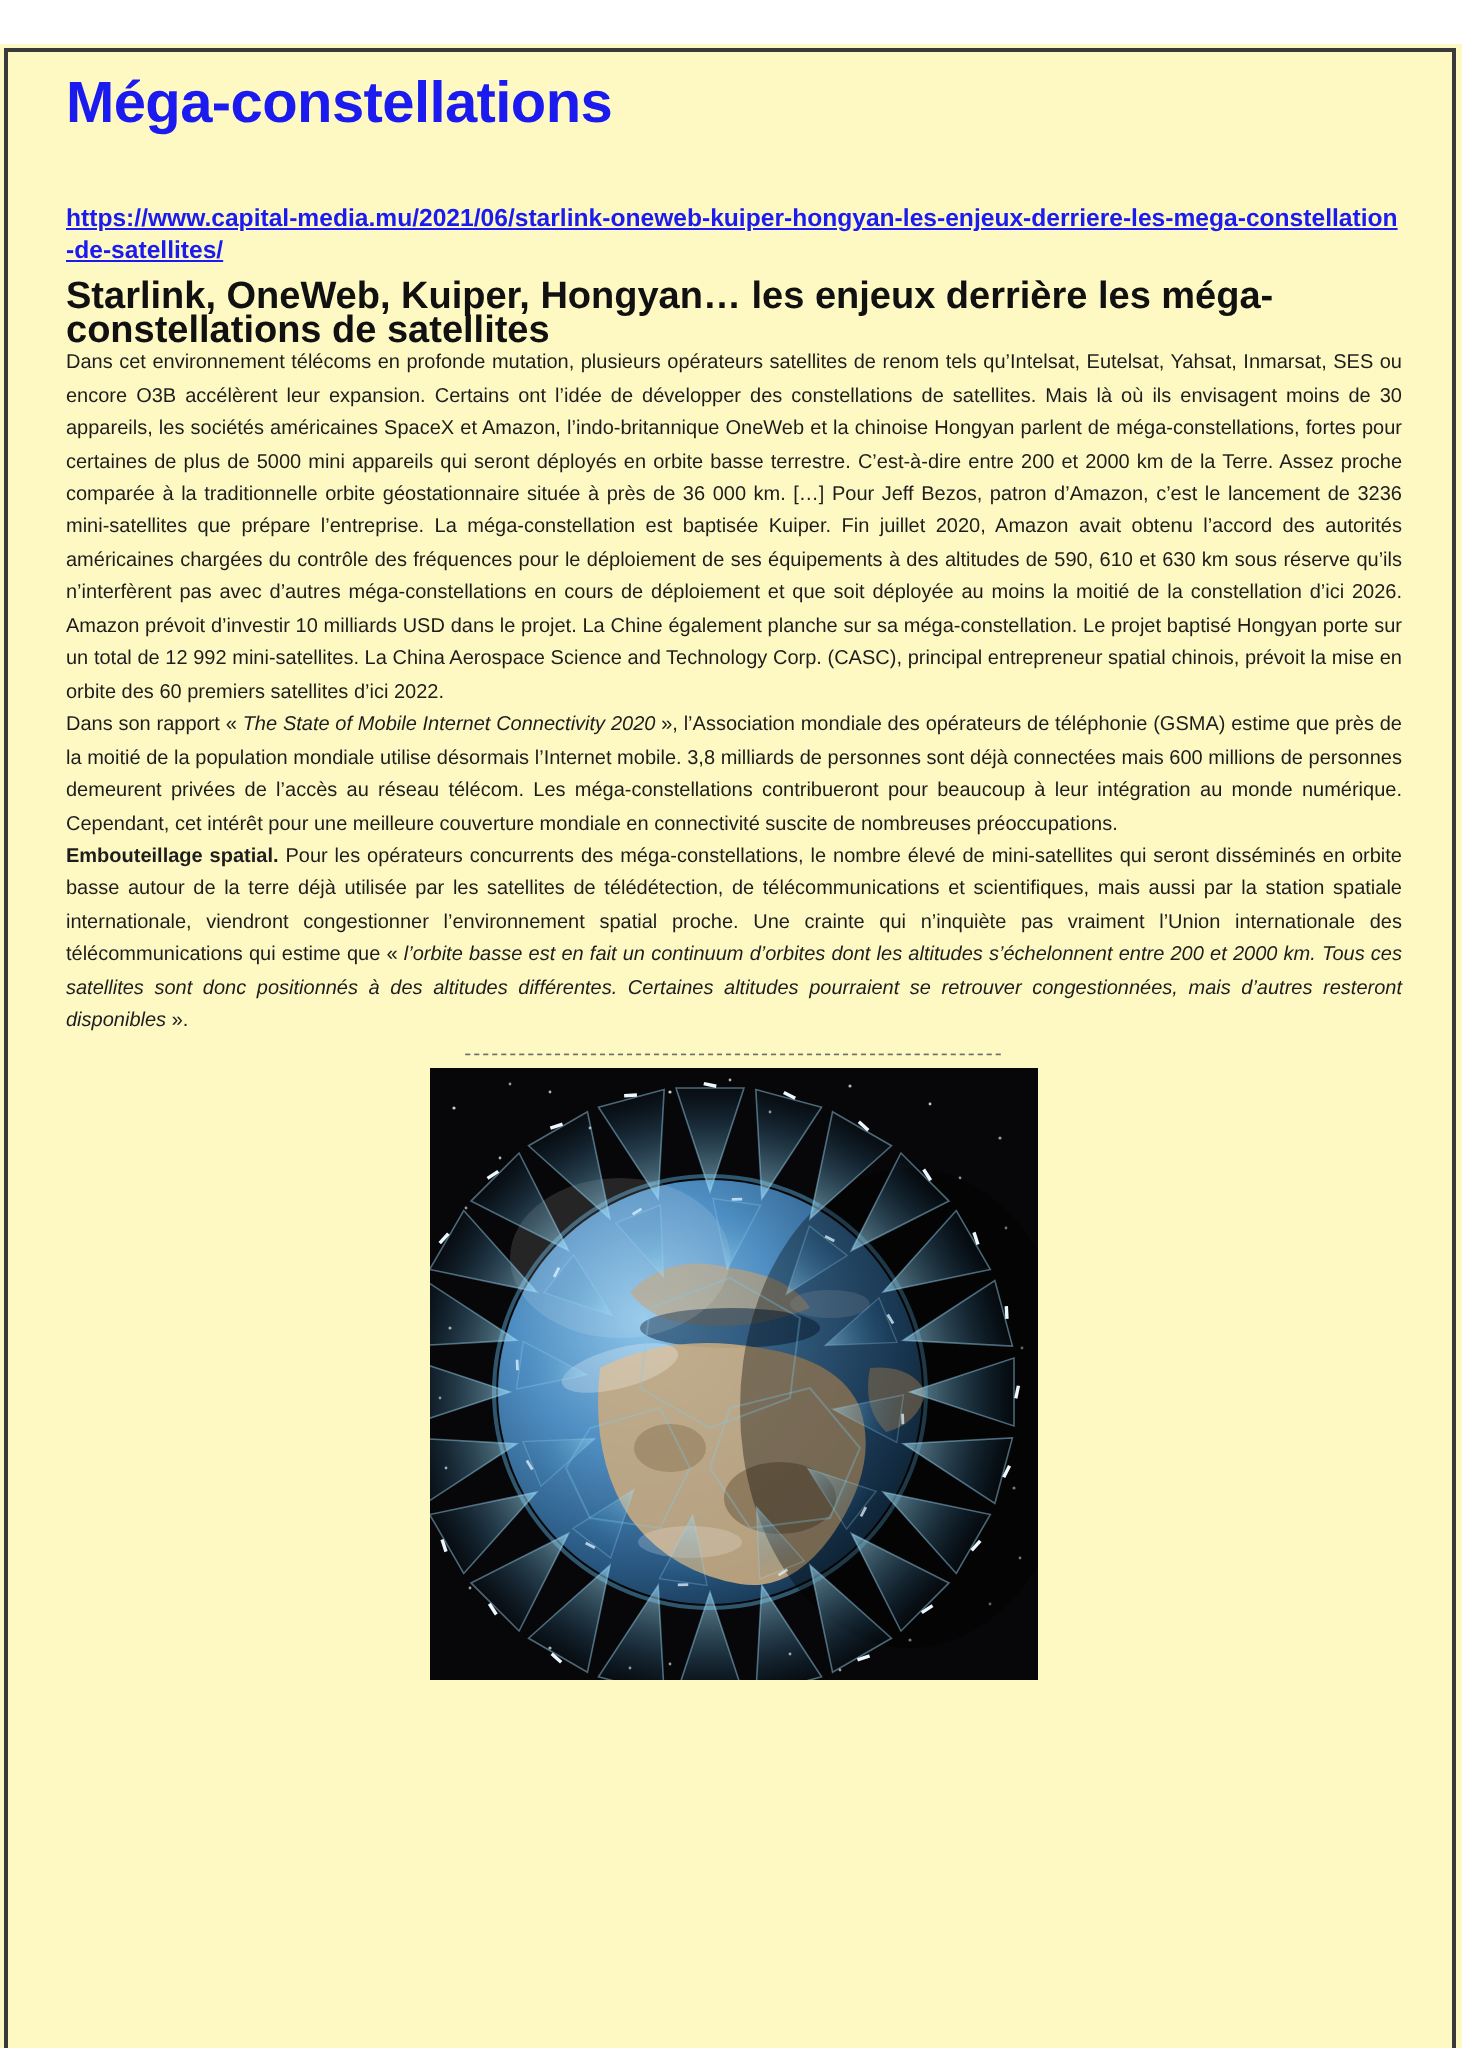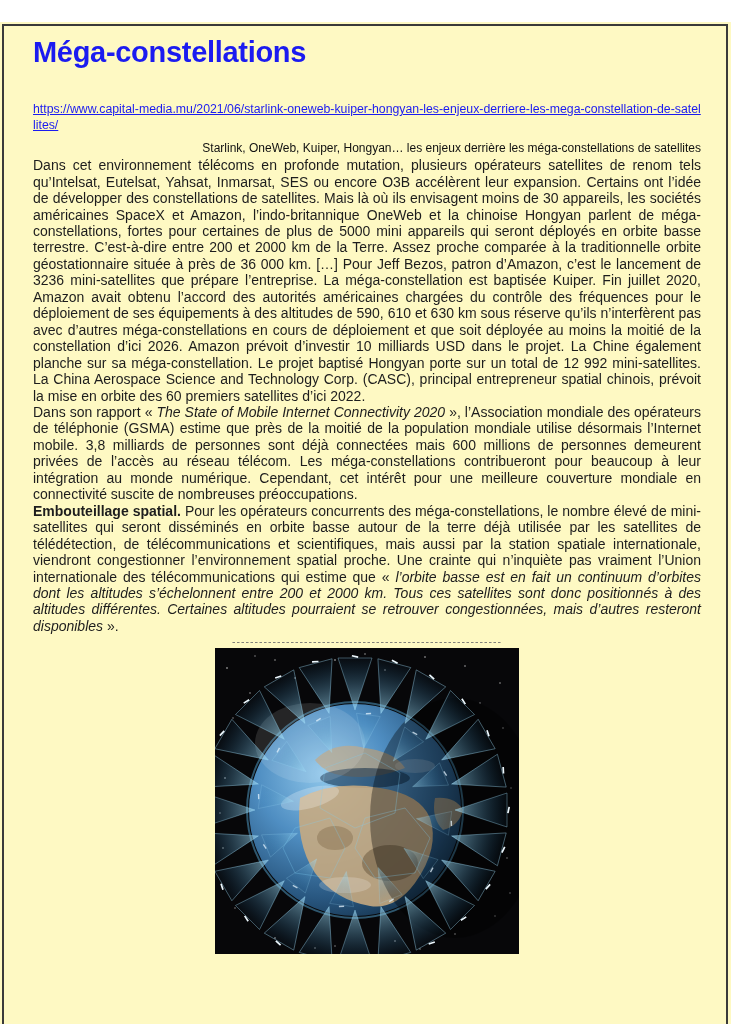--- a/index.html
+++ b/index.html
@@ -16,29 +16,28 @@
     position:absolute; left:0; right:0; bottom:3px; height:6px;
     background:#8f8f8f; z-index:4;
   }
   .content { position:absolute; left:33px; right:30px; top:0; z-index:1; }
   .doc-title {
     margin:14px 0 0 0; font-size:29px; font-weight:bold; color:#1b1bf0;
     letter-spacing:-0.3px;
   }
   .source-link {
     display:block; margin-top:33px; font-size:12.3px; line-height:15.6px;
-    color:#1b1bf0; text-decoration:underline; word-break:break-all;
+    color:#1b1bf0; text-decoration:underline; word-break:break-all;font-weight:bold;
   }
   .article-heading {
-    margin:7px 0 0 0; font-size:12px; font-weight:normal; color:#111;
+    margin:7px 0 0 0; font-size:19px; font-weight:bold; color:#111;
     line-height:17px;
-    text-align:right;
   }
   .body-par {
-    margin:0; font-size:14px; line-height:16.45px; text-align:justify;
+    margin:0; font-size:10px; line-height:16.45px; text-align:justify;
     color:#1d1d1d;
   }
   .dashed-sep {
     margin:2px 0 1px 0; text-align:center; color:#6f6f6f; font-size:10.5px;
     letter-spacing:1px; line-height:11px; overflow:hidden; white-space:nowrap;
   }
   .figure-block { width:304px; margin:0 auto; }
   .figure-block svg { display:block; }
   .image-caption {
     margin:4px 10px 0 10px; text-align:center; font-size:13.3px;

